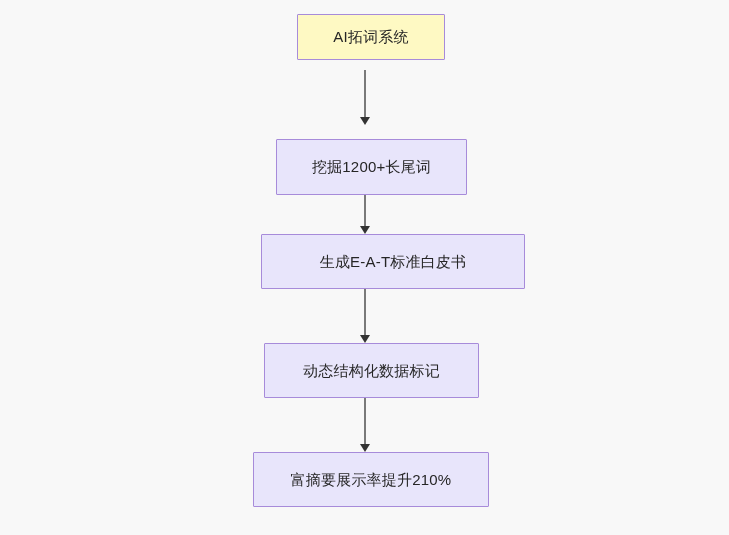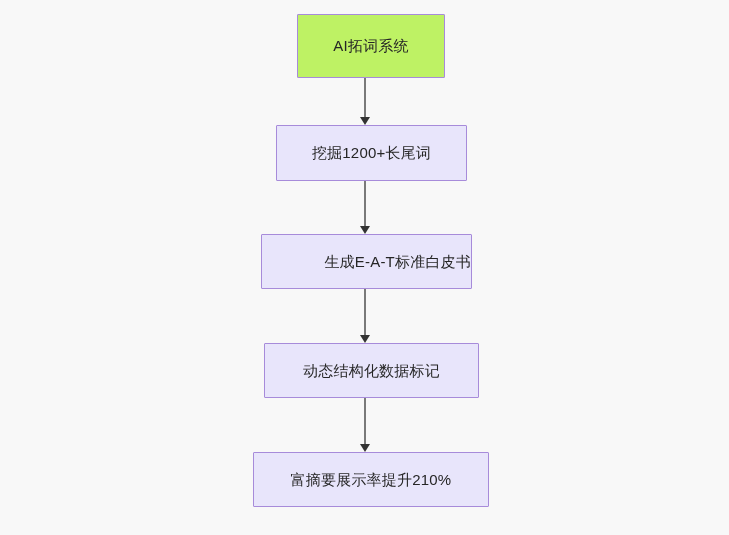--- a/index.html
+++ b/index.html
@@ -81,29 +81,29 @@
   <div class="edge" style="left: 357px; top: 289px; width: 16px; height: 54px;">
     <div class="edge-line" style="height: 47px; background: rgb(122, 122, 122);"></div>
     <div class="edge-arrow" style="border-top-color: rgb(51, 51, 51);"></div>
   </div>
 
   <div class="edge" style="left: 357px; top: 398px; width: 16px; height: 54px;">
     <div class="edge-line" style="height: 47px; background: rgb(122, 122, 122);"></div>
     <div class="edge-arrow" style="border-top-color: rgb(51, 51, 51);"></div>
   </div>
 
-  <div class="node" style="left: 297px; top: 14px; width: 148px; height: 64px; background: #bef264; border-color: rgb(167, 139, 218);">
+  <div class="node" style="left: 297px; top: 14px; width: 148px; height: 46px; background: #fef9c3; border-color: rgb(167, 139, 218);">
     <span class="node-label" style="color: rgb(38, 38, 38);">AI拓词系统</span>
   </div>
 
-  <div class="node" style="left: 276px; top: 125px; width: 191px; height: 56px; background: rgb(232, 229, 251); border-color: rgb(167, 139, 218);">
+  <div class="node" style="left: 276px; top: 139px; width: 191px; height: 56px; background: rgb(232, 229, 251); border-color: rgb(167, 139, 218);">
     <span class="node-label" style="color: rgb(38, 38, 38);">挖掘1200+长尾词</span>
   </div>
 
-  <div class="node" style="left: 261px; top: 234px; width: 211px; height: 55px; background: rgb(232, 229, 251); border-color: rgb(167, 139, 218); justify-content: flex-end;">
+  <div class="node" style="left: 261px; top: 234px; width: 264px; height: 55px; background: rgb(232, 229, 251); border-color: rgb(167, 139, 218);">
     <span class="node-label" style="color: rgb(38, 38, 38);">生成E-A-T标准白皮书</span>
   </div>
 
   <div class="node" style="left: 264px; top: 343px; width: 215px; height: 55px; background: rgb(232, 229, 251); border-color: rgb(167, 139, 218);">
     <span class="node-label" style="color: rgb(38, 38, 38);">动态结构化数据标记</span>
   </div>
 
   <div class="node" style="left: 253px; top: 452px; width: 236px; height: 55px; background: rgb(232, 229, 251); border-color: rgb(167, 139, 218);">
     <span class="node-label" style="color: rgb(38, 38, 38); text-align: center;">富摘要展示率提升210%</span>
   </div>

